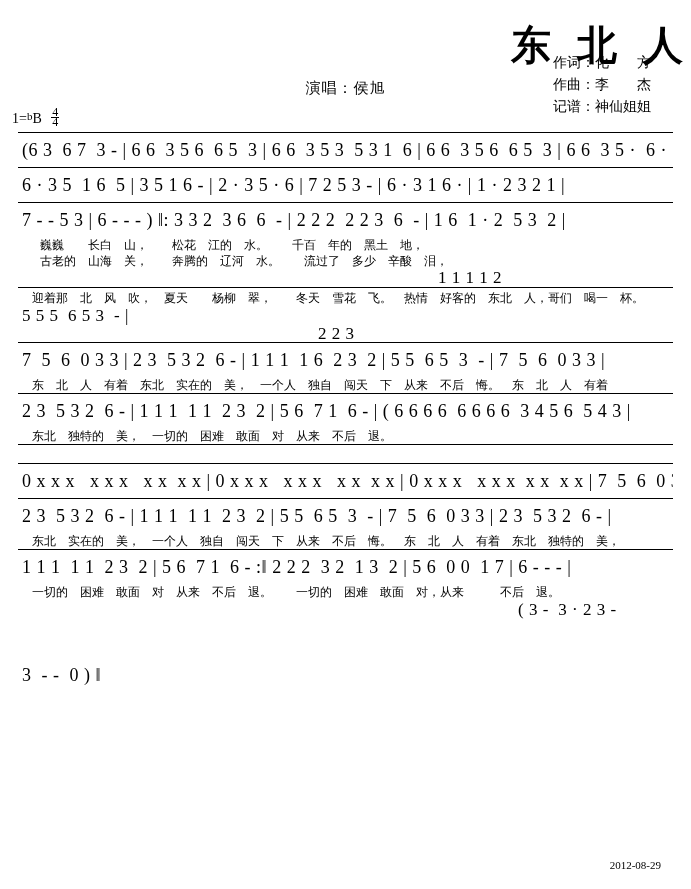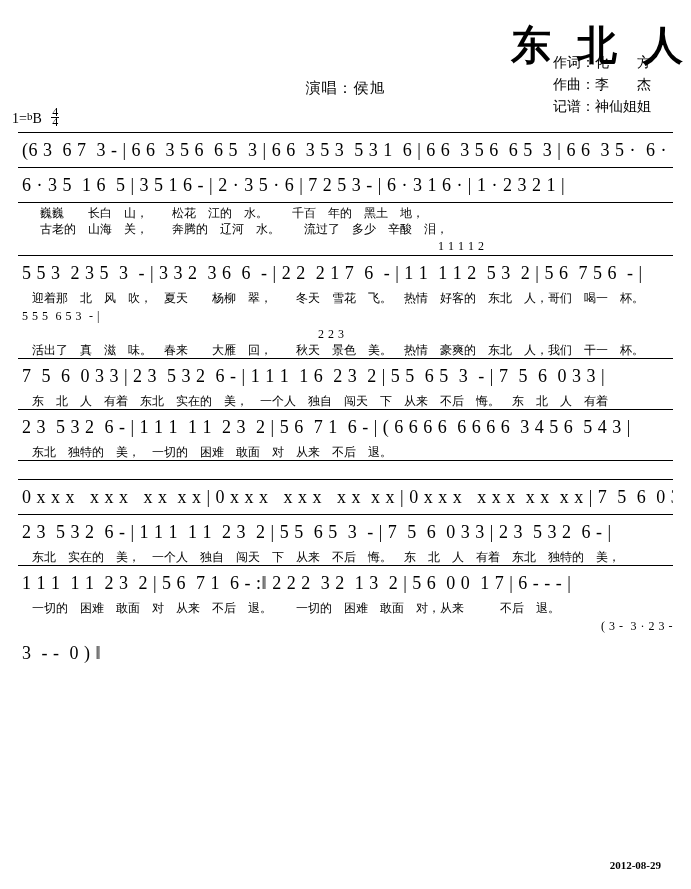--- a/index.html
+++ b/index.html
@@ -87,38 +87,37 @@
   .notes {
     font-family: "Liberation Serif", serif;
     font-size: 18px;
     letter-spacing: 0.5px;
     white-space: pre;
     line-height: 30px;
     padding-left: 4px;
     height: 32px;
     overflow: hidden;
   }
-  .notes.small { font-size: 12px; }
+  .notes.small { font-size: 17px; }
   .lyrics {
     font-family: "Liberation Serif", serif;
     font-size: 12px;
     white-space: pre;
     line-height: 16px;
     padding-left: 14px;
     height: 16px;
     overflow: hidden;
   }
   .lyrics.ind2 { padding-left: 22px; }
   .date {
     position: absolute;
     right: 30px;
     bottom: 18px;
     font-size: 11px;
     font-family: "Liberation Serif", serif;
-    font-weight: bold;
   }
 </style>
 </head>
 <body>
 
 <div class="sheet">
 
   <div class="title">东 北 人</div>
   <div class="singer">演唱：侯旭</div>
 
@@ -140,31 +139,30 @@
 
     <div class="system">
       <div class="notes">(6 3  6 7  3 - | 6 6  3 5 6  6 5  3 | 6 6  3 5 3  5 3 1  6 | 6 6  3 5 6  6 5  3 | 6 6  3 5 ·  6 ·  |</div>
     </div>
 
     <div class="system">
       <div class="notes">6 · 3 5  1 6  5 | 3 5 1 6 - | 2 · 3 5 · 6 | 7 2 5 3 - | 6 · 3 1 6 · | 1 · 2 3 2 1 |</div>
     </div>
 
     <div class="system">
+      <div class="notes">7 - - 5 3 | 6 - - - ) ‖: 3 3 2  3 6  6  - | 2 2 2  2 2 3  6  - | 1 6  1 · 2  5 3  2 |</div>
       <div class="lyrics ind2">巍巍　　长白　山，　　松花　江的　水。　　千百　年的　黑土　地，</div>
       <div class="lyrics ind2">古老的　山海　关，　　奔腾的　辽河　水。　　流过了　多少　辛酸　泪，</div>
       <div class="notes small" style="height:18px;line-height:18px;padding-left:420px;">1 1 1 1 2</div>
     </div>
 
     <div class="system">
-      <div class="notes">5 5 3  2 3 5  3  - | 3 3 2  3 6  6  - | 2 2  2 1 7  6  - | 1 1  1 1 2  5 3  2 | 5 6  7 5 6  - |</div>
       <div class="lyrics">迎着那　北　风　吹，　夏天　　杨柳　翠，　　冬天　雪花　飞。　热情　好客的　东北　人，哥们　喝一　杯。</div>
       <div class="notes small" style="height:20px;line-height:20px;">5 5 5  6 5 3  - |</div>
       <div class="notes small" style="height:16px;line-height:16px;padding-left:300px;">2 2 3</div>
-      <div class="lyrics">活出了　真　滋　味。　春来　　大雁　回，　　秋天　景色　美。　热情　豪爽的　东北　人，我们　干一　杯。</div>
     </div>
 
     <div class="system">
       <div class="notes">7  5  6  0 3 3 | 2 3  5 3 2  6 - | 1 1 1  1 6  2 3  2 | 5 5  6 5  3  - | 7  5  6  0 3 3 |</div>
       <div class="lyrics">东　北　人　有着　东北　实在的　美，　一个人　独自　闯天　下　从来　不后　悔。　东　北　人　有着</div>
     </div>
 
     <div class="system">
       <div class="notes">2 3  5 3 2  6 - | 1 1 1  1 1  2 3  2 | 5 6  7 1  6 - | ( 6 6 6 6  6 6 6 6  3 4 5 6  5 4 3 |</div>
       <div class="lyrics">东北　独特的　美，　一切的　困难　敢面　对　从来　不后　退。</div>
@@ -180,23 +178,23 @@
     </div>
 
     <div class="system">
       <div class="notes">2 3  5 3 2  6 - | 1 1 1  1 1  2 3  2 | 5 5  6 5  3  - | 7  5  6  0 3 3 | 2 3  5 3 2  6 - |</div>
       <div class="lyrics">东北　实在的　美，　一个人　独自　闯天　下　从来　不后　悔。　东　北　人　有着　东北　独特的　美，</div>
     </div>
 
     <div class="system">
       <div class="notes">1 1 1  1 1  2 3  2 | 5 6  7 1  6 - :‖ 2 2 2  3 2  1 3  2 | 5 6  0 0  1 7 | 6 - - - |</div>
       <div class="lyrics">一切的　困难　敢面　对　从来　不后　退。　　一切的　困难　敢面　对，从来　　　不后　退。</div>
-      <div class="notes small" style="height:20px;line-height:20px;padding-left:500px;text-align:right;">( 3 -  3 · 2 3 -</div>
-    </div>
-
-    <div class="system" style="border-top:none;">
+      <div class="notes small" style="height:20px;line-height:20px;padding-left:500px;">( 3 -  3 · 2 3 -</div>
+    </div>
+
+    <div class="system" style="border-top:none;margin-top:38px;">
       <div class="notes">3  - -  0 ) ‖</div>
     </div>
 
   </div>
 
   <div class="date">2012-08-29</div>
 </div>
 
 </body></html>

